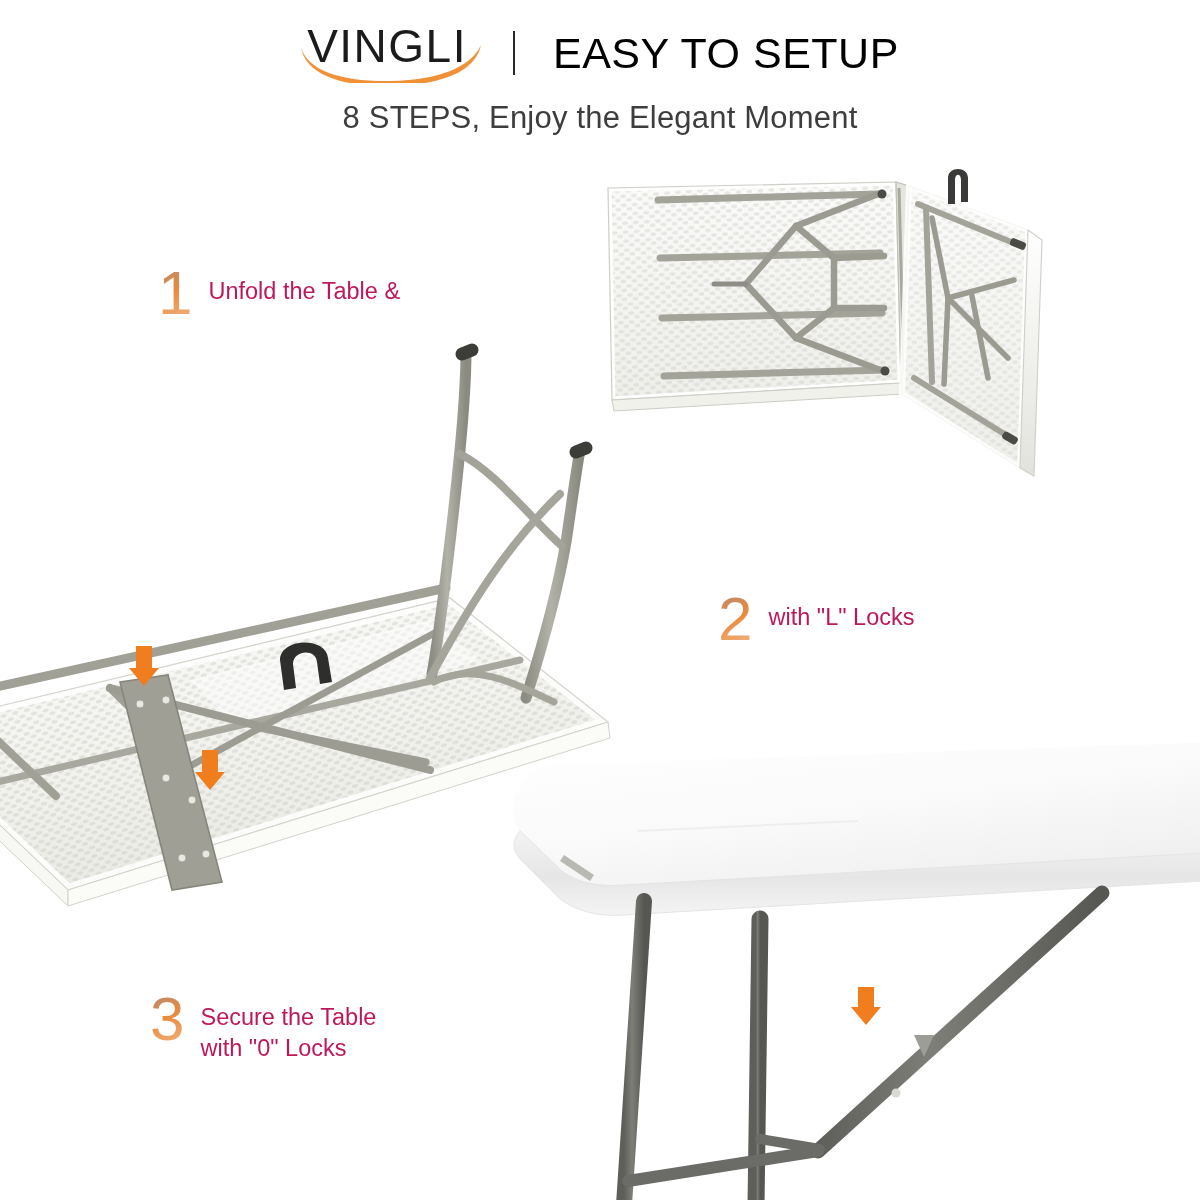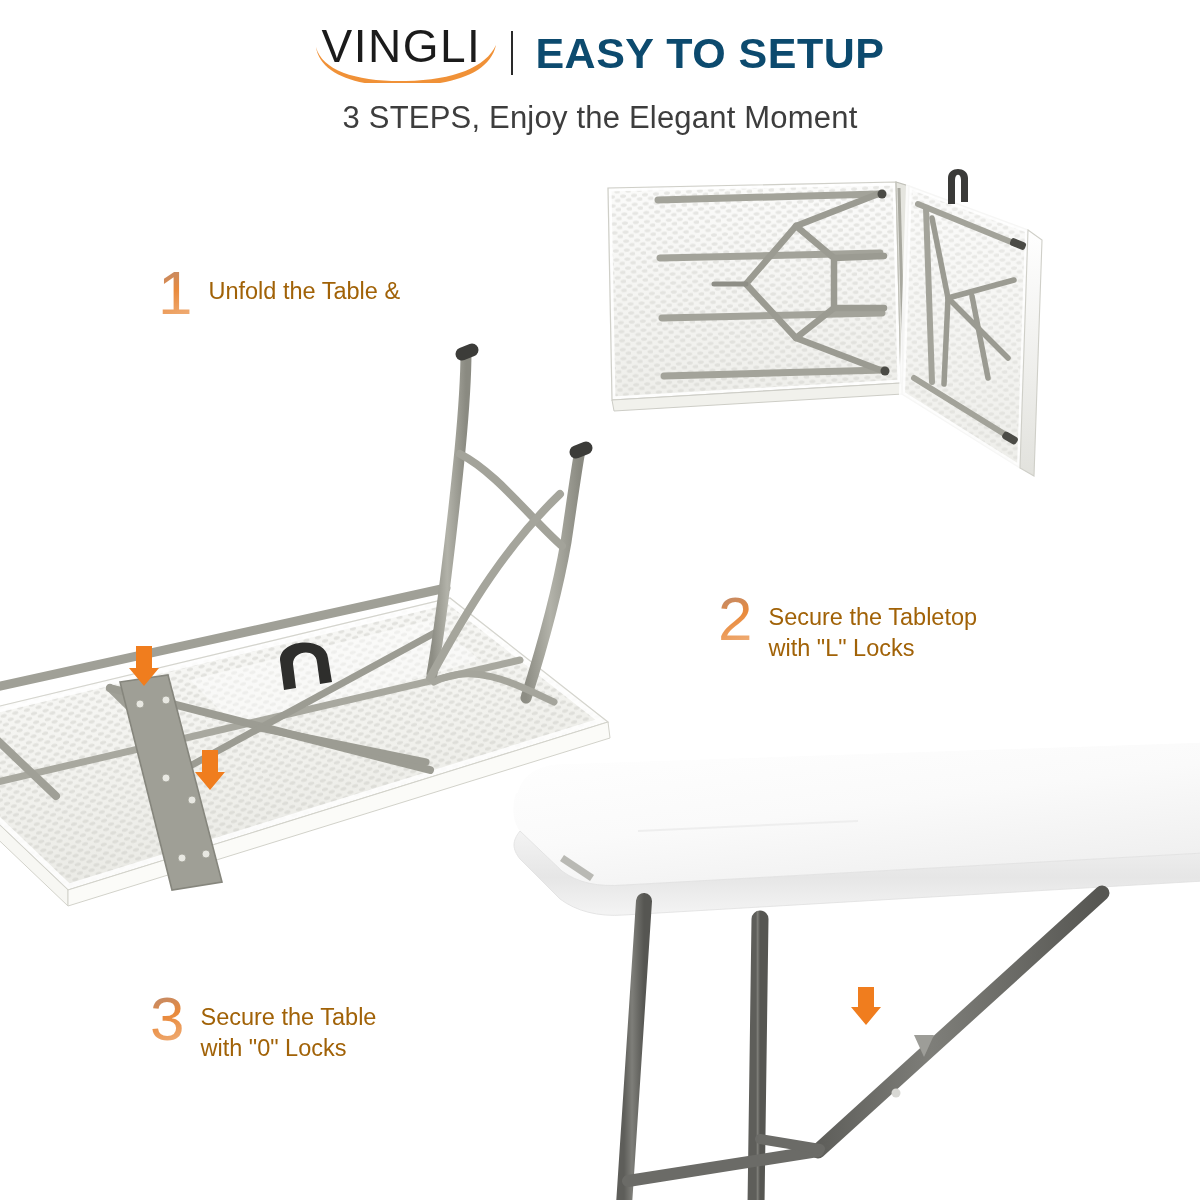--- a/index.html
+++ b/index.html
@@ -22,21 +22,21 @@
   
   .header {
     position: absolute;
     left: 0;
     top: 18px;
     width: 1200px;
     height: 70px;
     display: flex;
     align-items: center;
     justify-content: center;
-    gap: 0px;
+    gap: 16px;
   }
   .brand-wrap {
     position: relative;
     display: inline-block;
     padding: 0 6px 14px 6px;
   }
   .brand-text {
     font-family: "Liberation Sans", sans-serif;
     font-size: 46px;
     letter-spacing: 1.5px;
@@ -59,22 +59,22 @@
     width: 2px;
     height: 44px;
     background: #2a2a2a;
     margin: 0 22px 0 24px;
     flex: 0 0 auto;
   }
   .title-main {
     font-family: "Liberation Sans", sans-serif;
     font-size: 43px;
     letter-spacing: 0.5px;
-    color: #0c4a6e;
-    font-weight: 700;
+    color: #000000;
+    font-weight: 400;
     line-height: 1;
     white-space: nowrap;
   }
   .subtitle {
     position: absolute;
     left: 0;
     top: 100px;
     width: 1200px;
     text-align: center;
     font-size: 31px;
@@ -99,21 +99,21 @@
     -webkit-background-clip: text;
     background-clip: text;
     -webkit-text-fill-color: transparent;
     font-family: "Liberation Sans", sans-serif;
     flex: 0 0 auto;
     margin-top: -4px;
   }
   .step-lines {
     font-size: 23.5px;
     line-height: 1.32;
-    color: #a16207;
+    color: #be185d;
     white-space: nowrap;
     padding-top: 4px;
   }
   .step-line { display: block; }
 
   #step-1 { left: 158px; top: 272px; }
   #step-2 { left: 718px; top: 598px; }
   #step-3 { left: 150px; top: 998px; }
 
   
@@ -164,21 +164,21 @@
         <path d="M2,6 C8,30 44,41 92,40 C140,39 172,26 182,4
                  C176,32 140,44 92,45 C42,46 6,33 2,6 Z" fill="#ef8b2c" opacity="0.95"></path>
       </svg>
     </div>
 
     <div class="title-divider"></div>
 
     <div class="title-main">EASY TO SETUP</div>
   </div>
 
-  <div class="subtitle">3 STEPS, Enjoy the Elegant Moment</div>
+  <div class="subtitle">8 STEPS, Enjoy the Elegant Moment</div>
 
   <div class="photo" id="photo-folded">
     <svg viewBox="0 0 470 340" preserveAspectRatio="none">
       <defs>
         <pattern id="dimple" width="11" height="9" patternUnits="userSpaceOnUse" patternTransform="rotate(-4)">
           <ellipse cx="3" cy="3" rx="3.0" ry="1.8" fill="#c9c9c4" opacity="0.75"></ellipse>
           <ellipse cx="8.5" cy="7" rx="3.0" ry="1.8" fill="#c9c9c4" opacity="0.75"></ellipse>
         </pattern>
         <linearGradient id="panelG" x1="0" y1="0" x2="0" y2="1">
           <stop offset="0%" stop-color="#fbfbfa"></stop>
@@ -396,21 +396,20 @@
   <div class="step" id="step-1">
     <div class="step-num">1</div>
     <div class="step-lines">
       <span class="step-line">Unfold the Table &amp;</span>
     </div>
   </div>
 
   <div class="step" id="step-2">
     <div class="step-num">2</div>
     <div class="step-lines">
-      <span class="step-line">Secure the Tabletop</span>
       <span class="step-line">with "L" Locks</span>
     </div>
   </div>
 
   <div class="step" id="step-3">
     <div class="step-num">3</div>
     <div class="step-lines">
       <span class="step-line">Secure the Table</span>
       <span class="step-line">with "0" Locks</span>
     </div>

